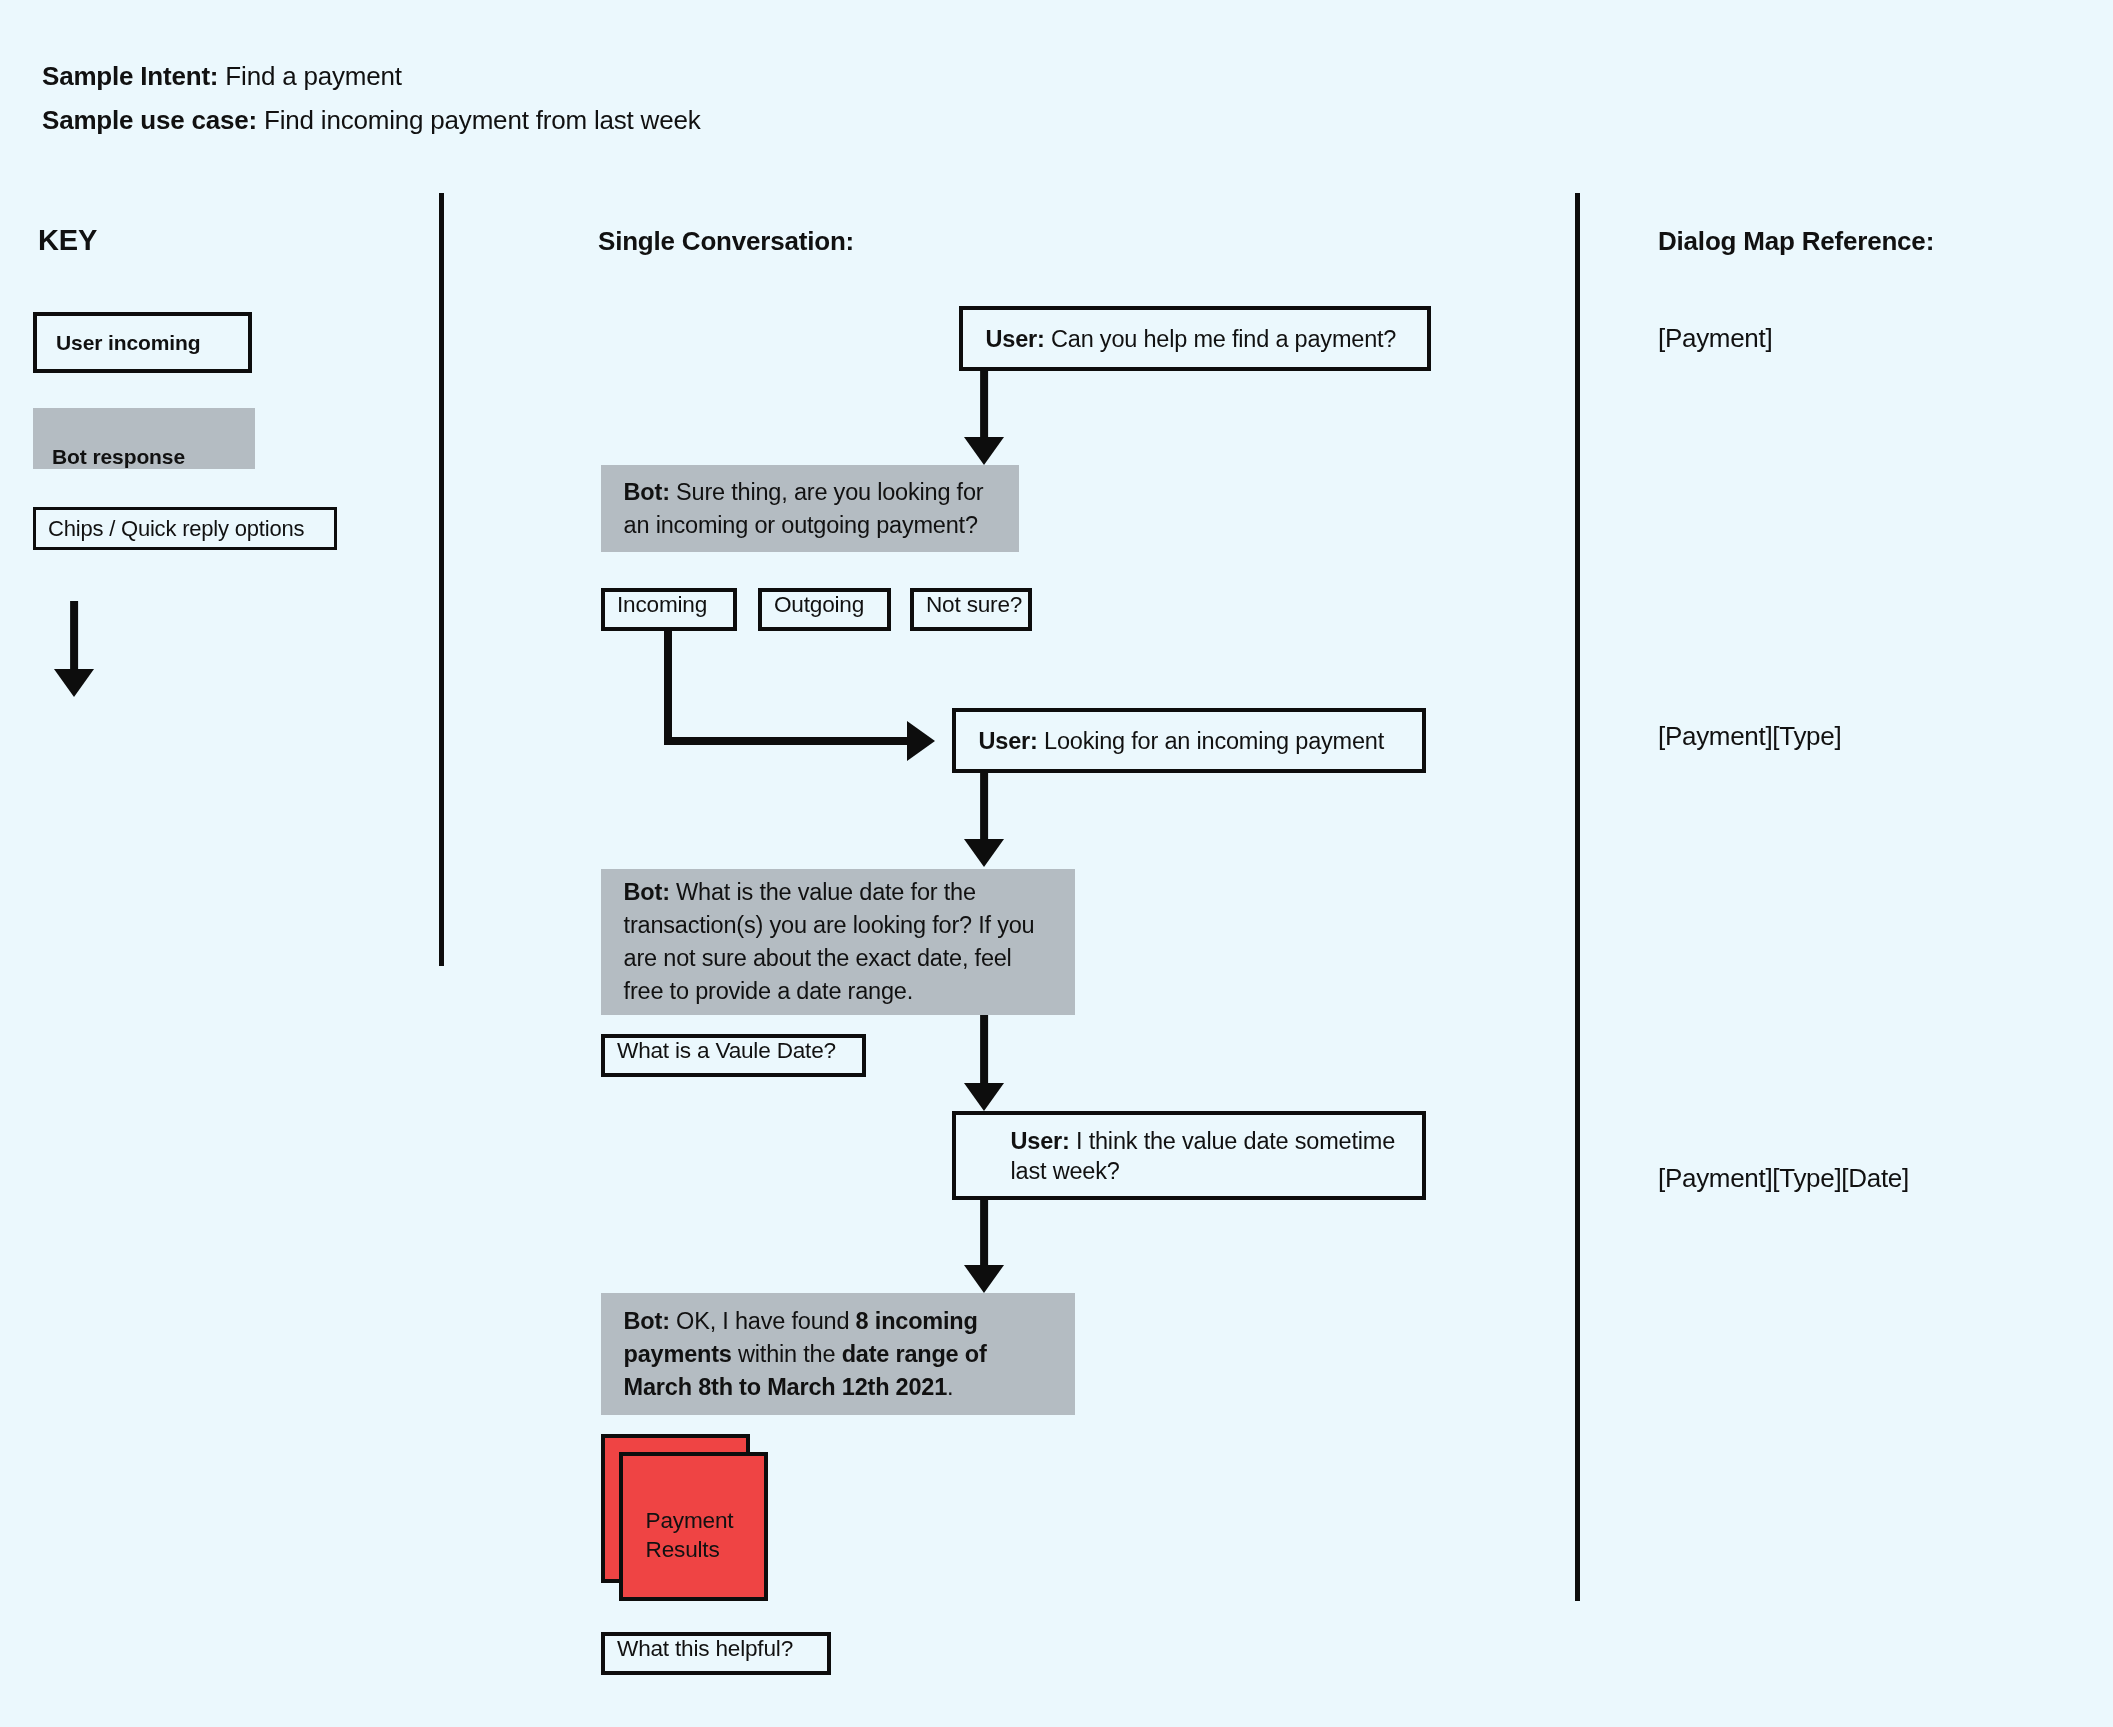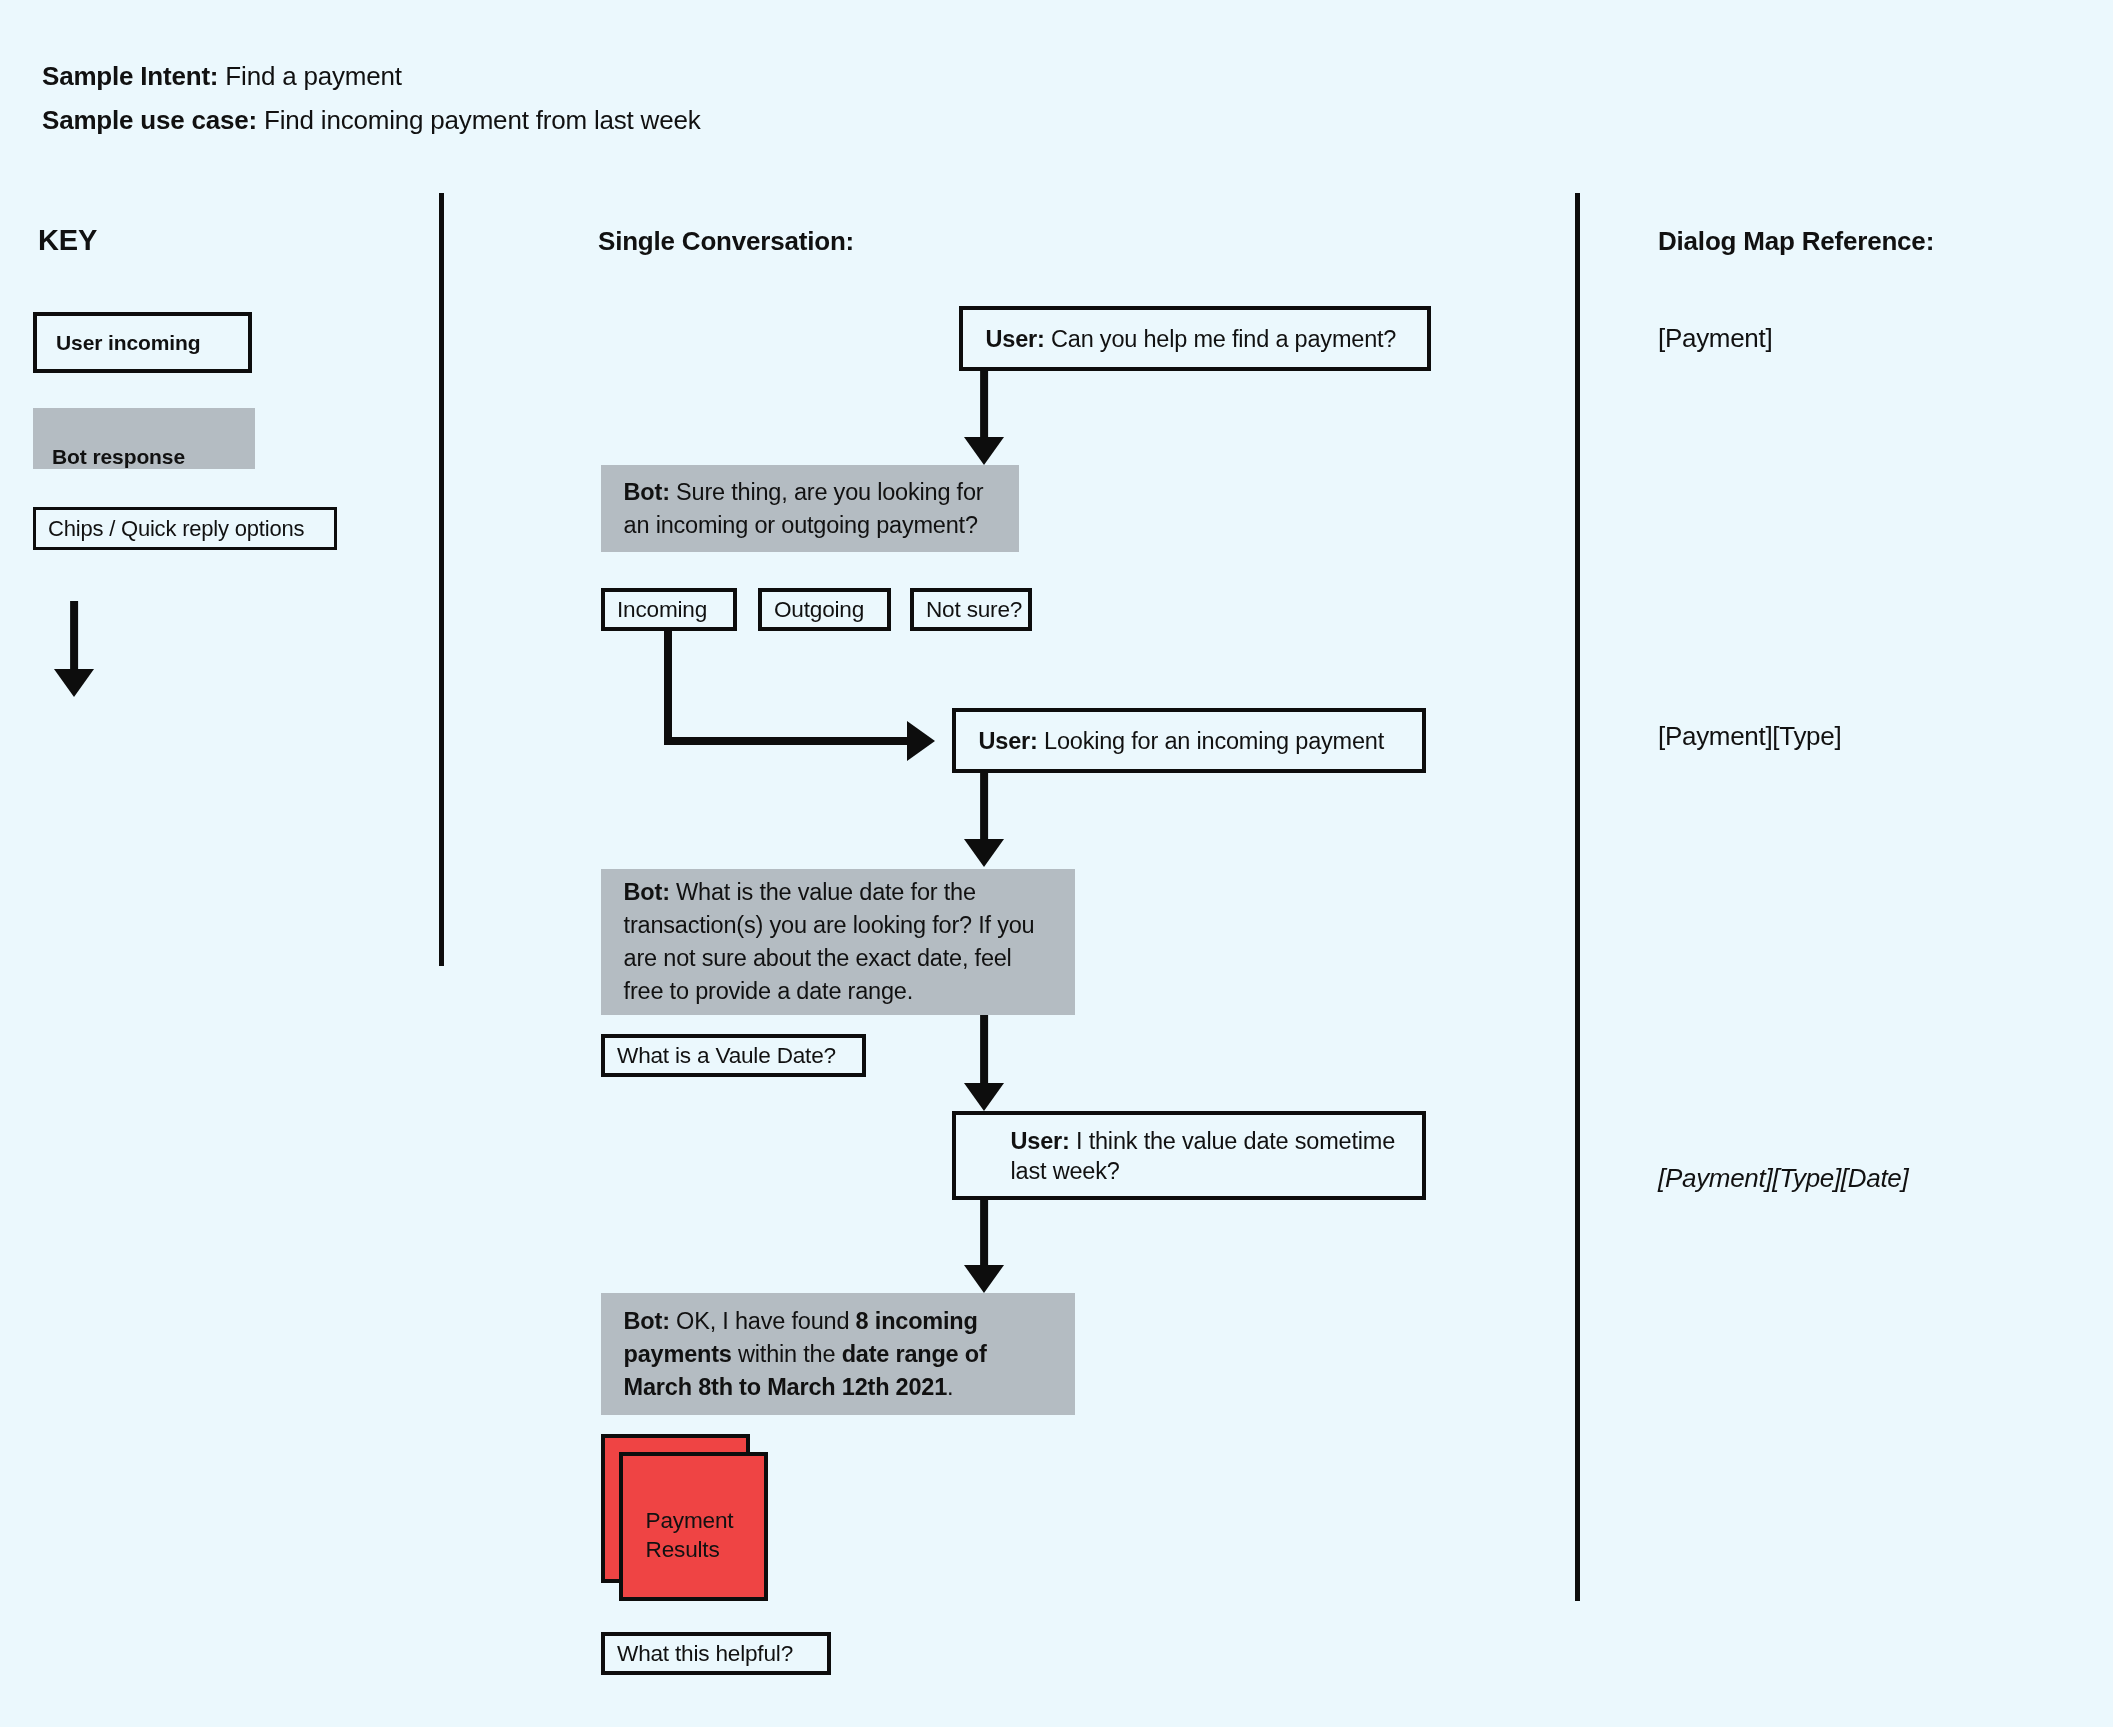--- a/index.html
+++ b/index.html
@@ -207,21 +207,21 @@
   #user-msg-3 { left: 952px; top: 1111px; width: 474px; height: 89px; padding-left: 32px; }
   #bot-msg-3  { left: 601px;  top: 1293px; width: 474px; height: 122px; }
 
   
   .chip {
     position: absolute;
     border: 4.3px solid #0d0d0d;
     box-sizing: border-box;
     background: #ebf8fd;
     display: flex;
-    align-items: center;
+    align-items: flex-start;
     height: 43px;
   }
   .chip span {
     font-size: 22.6px;
     padding: 0 12px;
     letter-spacing: -0.2px;
     white-space: nowrap;
   }
   #chip-incoming { left: 601px;  top: 588px; width: 136px; }
   #chip-outgoing { left: 758px;  top: 588px; width: 133px; }
@@ -262,21 +262,21 @@
   
   .dmr-entry {
     position: absolute;
     font-size: 26px;
     letter-spacing: -0.3px;
     white-space: nowrap;
     left: 1658px;
   }
   #dmr-0 { top: 323px; }
   #dmr-1 { top: 721px; }
-  #dmr-2 { top: 1163px; font-style: italic; }
+  #dmr-2 { top: 1163px; }
 </style>
 </head>
 <body>
 
 <div class="stage">
 
   <div class="header">
     <div class="line">
       <b>Sample Intent:</b><span> Find a payment</span>
     </div>

